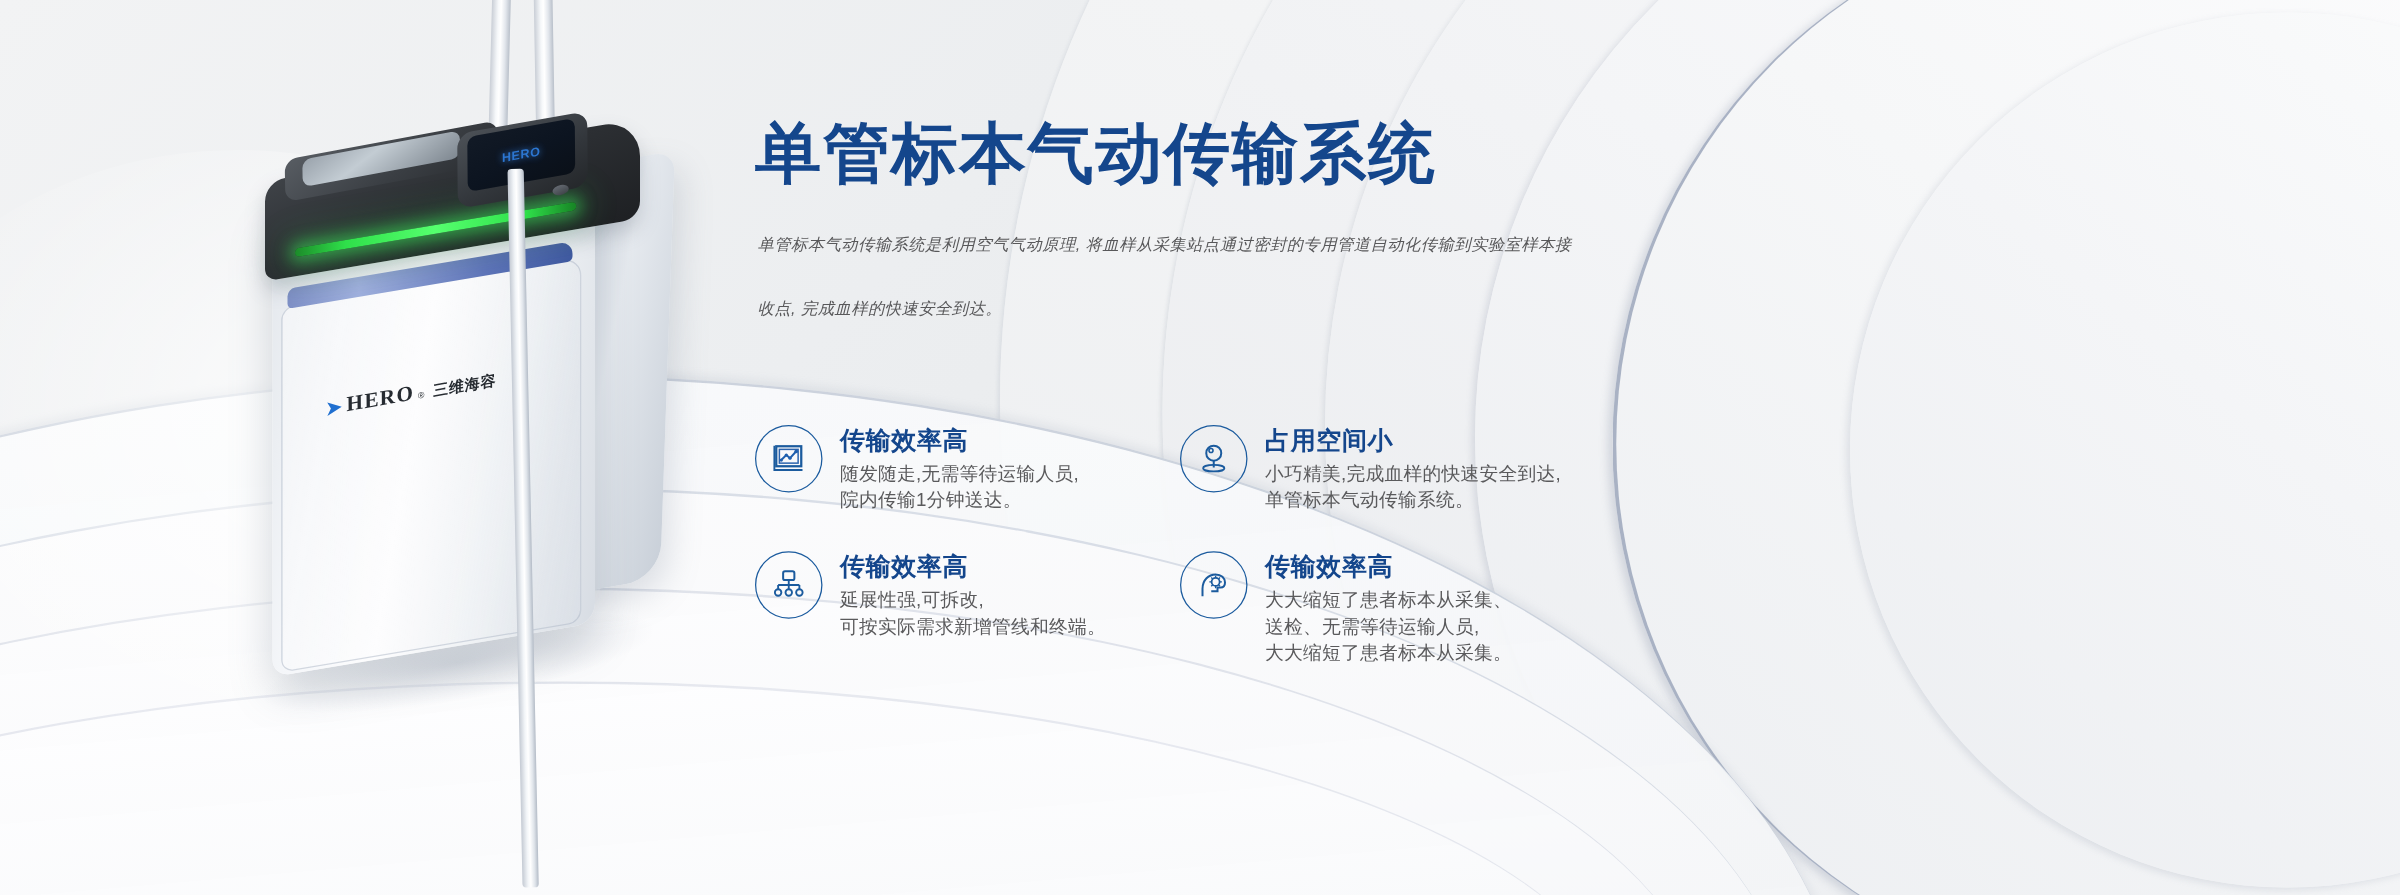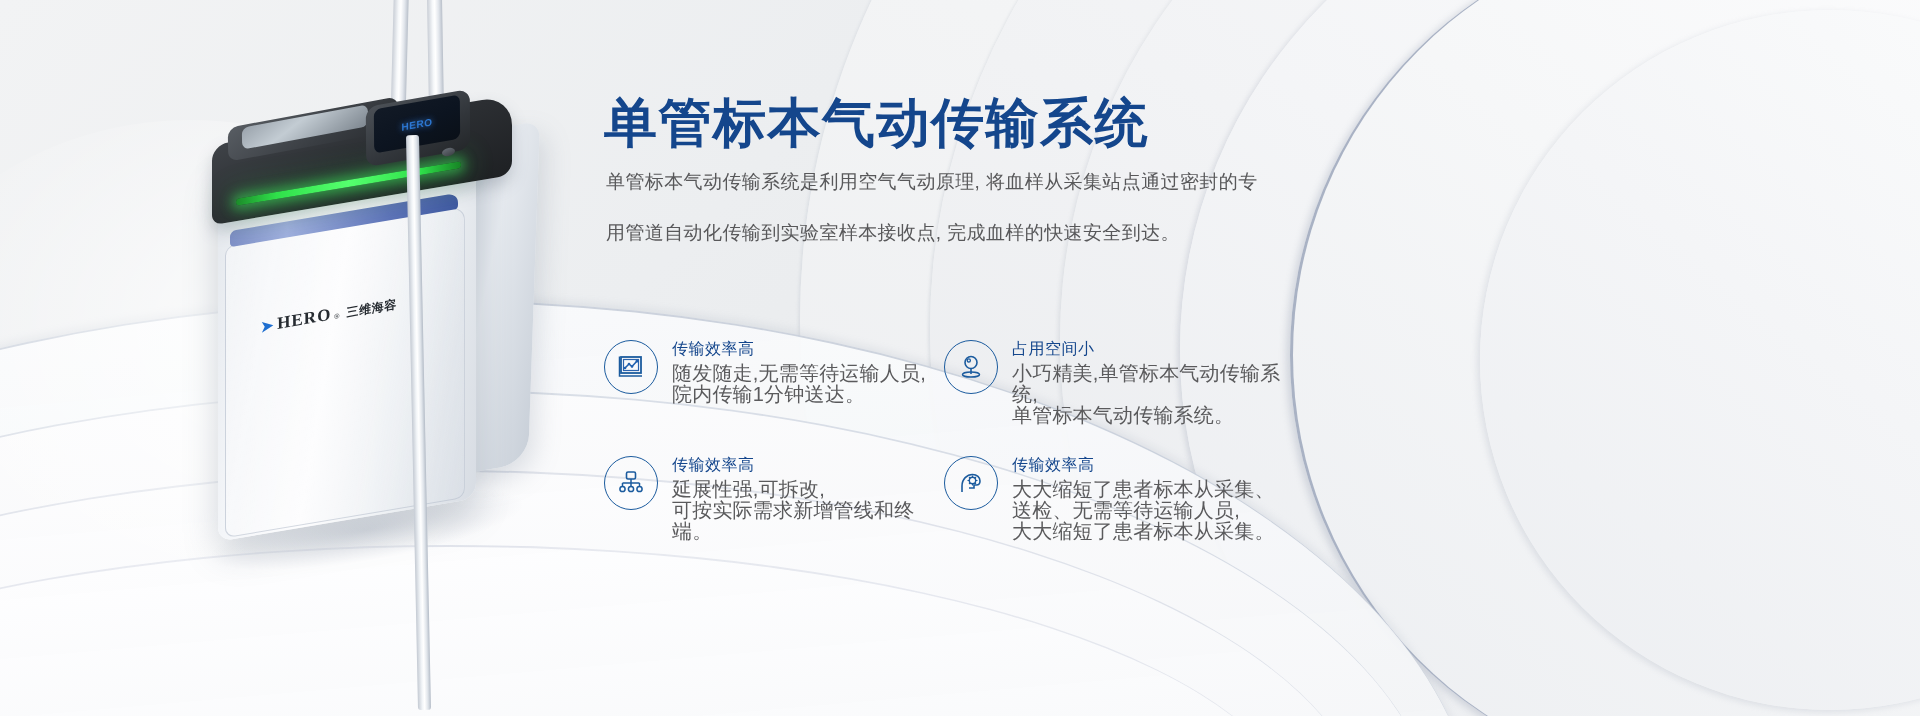--- a/index.html
+++ b/index.html
@@ -269,26 +269,27 @@
     position: absolute;
     left: 0; top: 88px;
     font-size: 53px;
     font-weight: bold;
     color: #14468c;
     letter-spacing: 1.5px;
     white-space: nowrap;
   }
   .desc {
     position: absolute;
-    left: 2px; top: 156px;
+    left: 2px; top: 170px;
     width: 660px;
-    font-size: 19px;
+    font-size: 13px;
     color: #58585a;
     line-height: 51px;
     letter-spacing: 0.4px;
+    font-style: italic;
   }
 
   .features {
     position: absolute;
     left: 0; top: 338px;
     width: 680px;
     display: grid;
     grid-template-columns: 340px 340px;
     grid-template-rows: auto auto;
     row-gap: 28px;
@@ -301,28 +302,28 @@
   .f-icon {
     flex: 0 0 auto;
     width: 52px; height: 52px;
     border: 1.6px solid #1b5b9e;
     border-radius: 50%;
     display: flex; align-items: center; justify-content: center;
     margin-top: 2px;
   }
   .f-text { padding-top: 1px; }
   .f-title {
-    font-size: 16px;
-    font-weight: normal;
+    font-size: 20px;
+    font-weight: bold;
     color: #14468c;
     letter-spacing: 0.5px;
     margin-bottom: 3px;
   }
   .f-line {
-    font-size: 20px;
+    font-size: 15px;
     color: #5a5a5c;
     line-height: 21px;
     letter-spacing: 0.2px;
   }
 </style>
 </head>
 <body>
 
 <div id="banner">
 
@@ -396,21 +397,21 @@
         <span class="f-icon">
           <svg width="30" height="30" viewBox="0 0 30 30" fill="none">
             <circle cx="15" cy="10.5" r="6" stroke="#1b5b9e" stroke-width="1.6"></circle>
             <circle cx="12.8" cy="8.4" r="1.6" stroke="#1b5b9e" stroke-width="1.3"></circle>
             <path d="M15 16.5 V22" stroke="#1b5b9e" stroke-width="1.6"></path>
             <ellipse cx="15" cy="22.5" rx="8.5" ry="2.6" stroke="#1b5b9e" stroke-width="1.5"></ellipse>
           </svg>
         </span>
         <span class="f-text">
           <span class="f-title" style="display:block">占用空间小</span>
-          <span class="f-line" style="display:block">小巧精美,单管标本气动传输系统,</span>
+          <span class="f-line" style="display:block">小巧精美,完成血样的快速安全到达,</span>
           <span class="f-line" style="display:block">单管标本气动传输系统。</span>
         </span>
       </div>
 
       <div class="feature">
         <span class="f-icon">
           <svg width="30" height="30" viewBox="0 0 30 30" fill="none">
             <rect x="10.5" y="4" width="9" height="7" rx="1.5" stroke="#1b5b9e" stroke-width="1.6"></rect>
             <path d="M15 11 V15" stroke="#1b5b9e" stroke-width="1.5"></path>
             <path d="M6.5 15 H23.5" stroke="#1b5b9e" stroke-width="1.5"></path>

